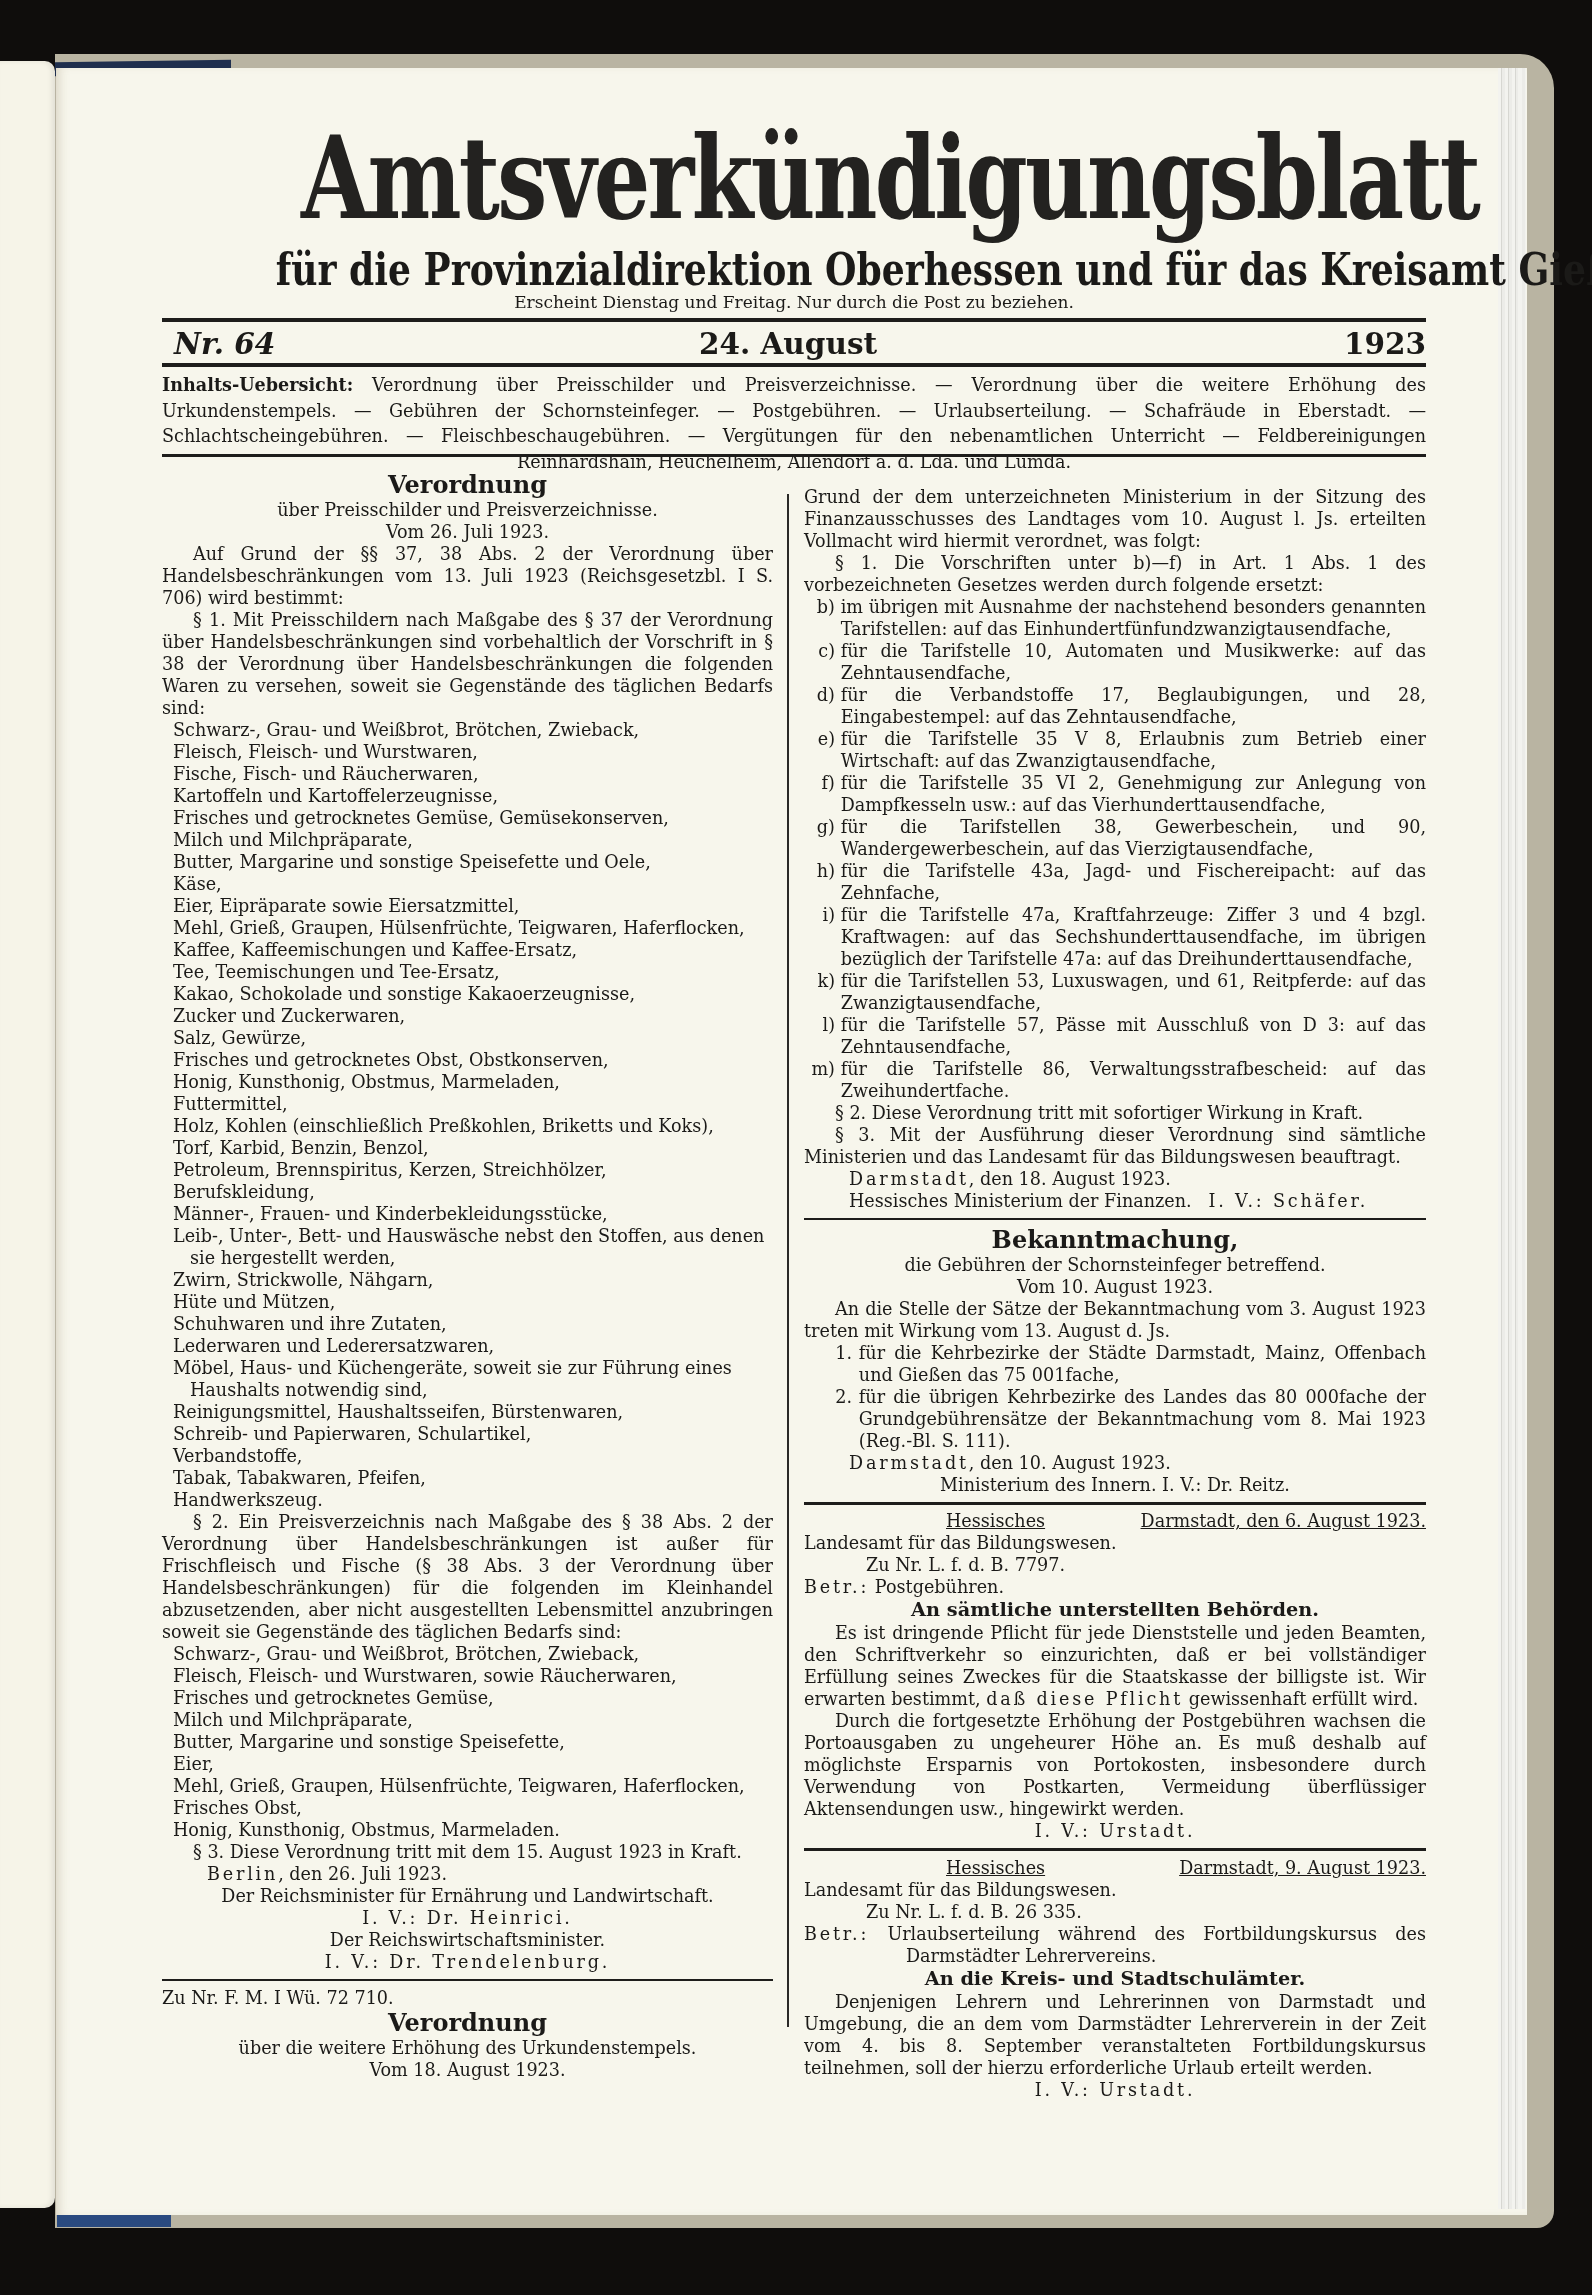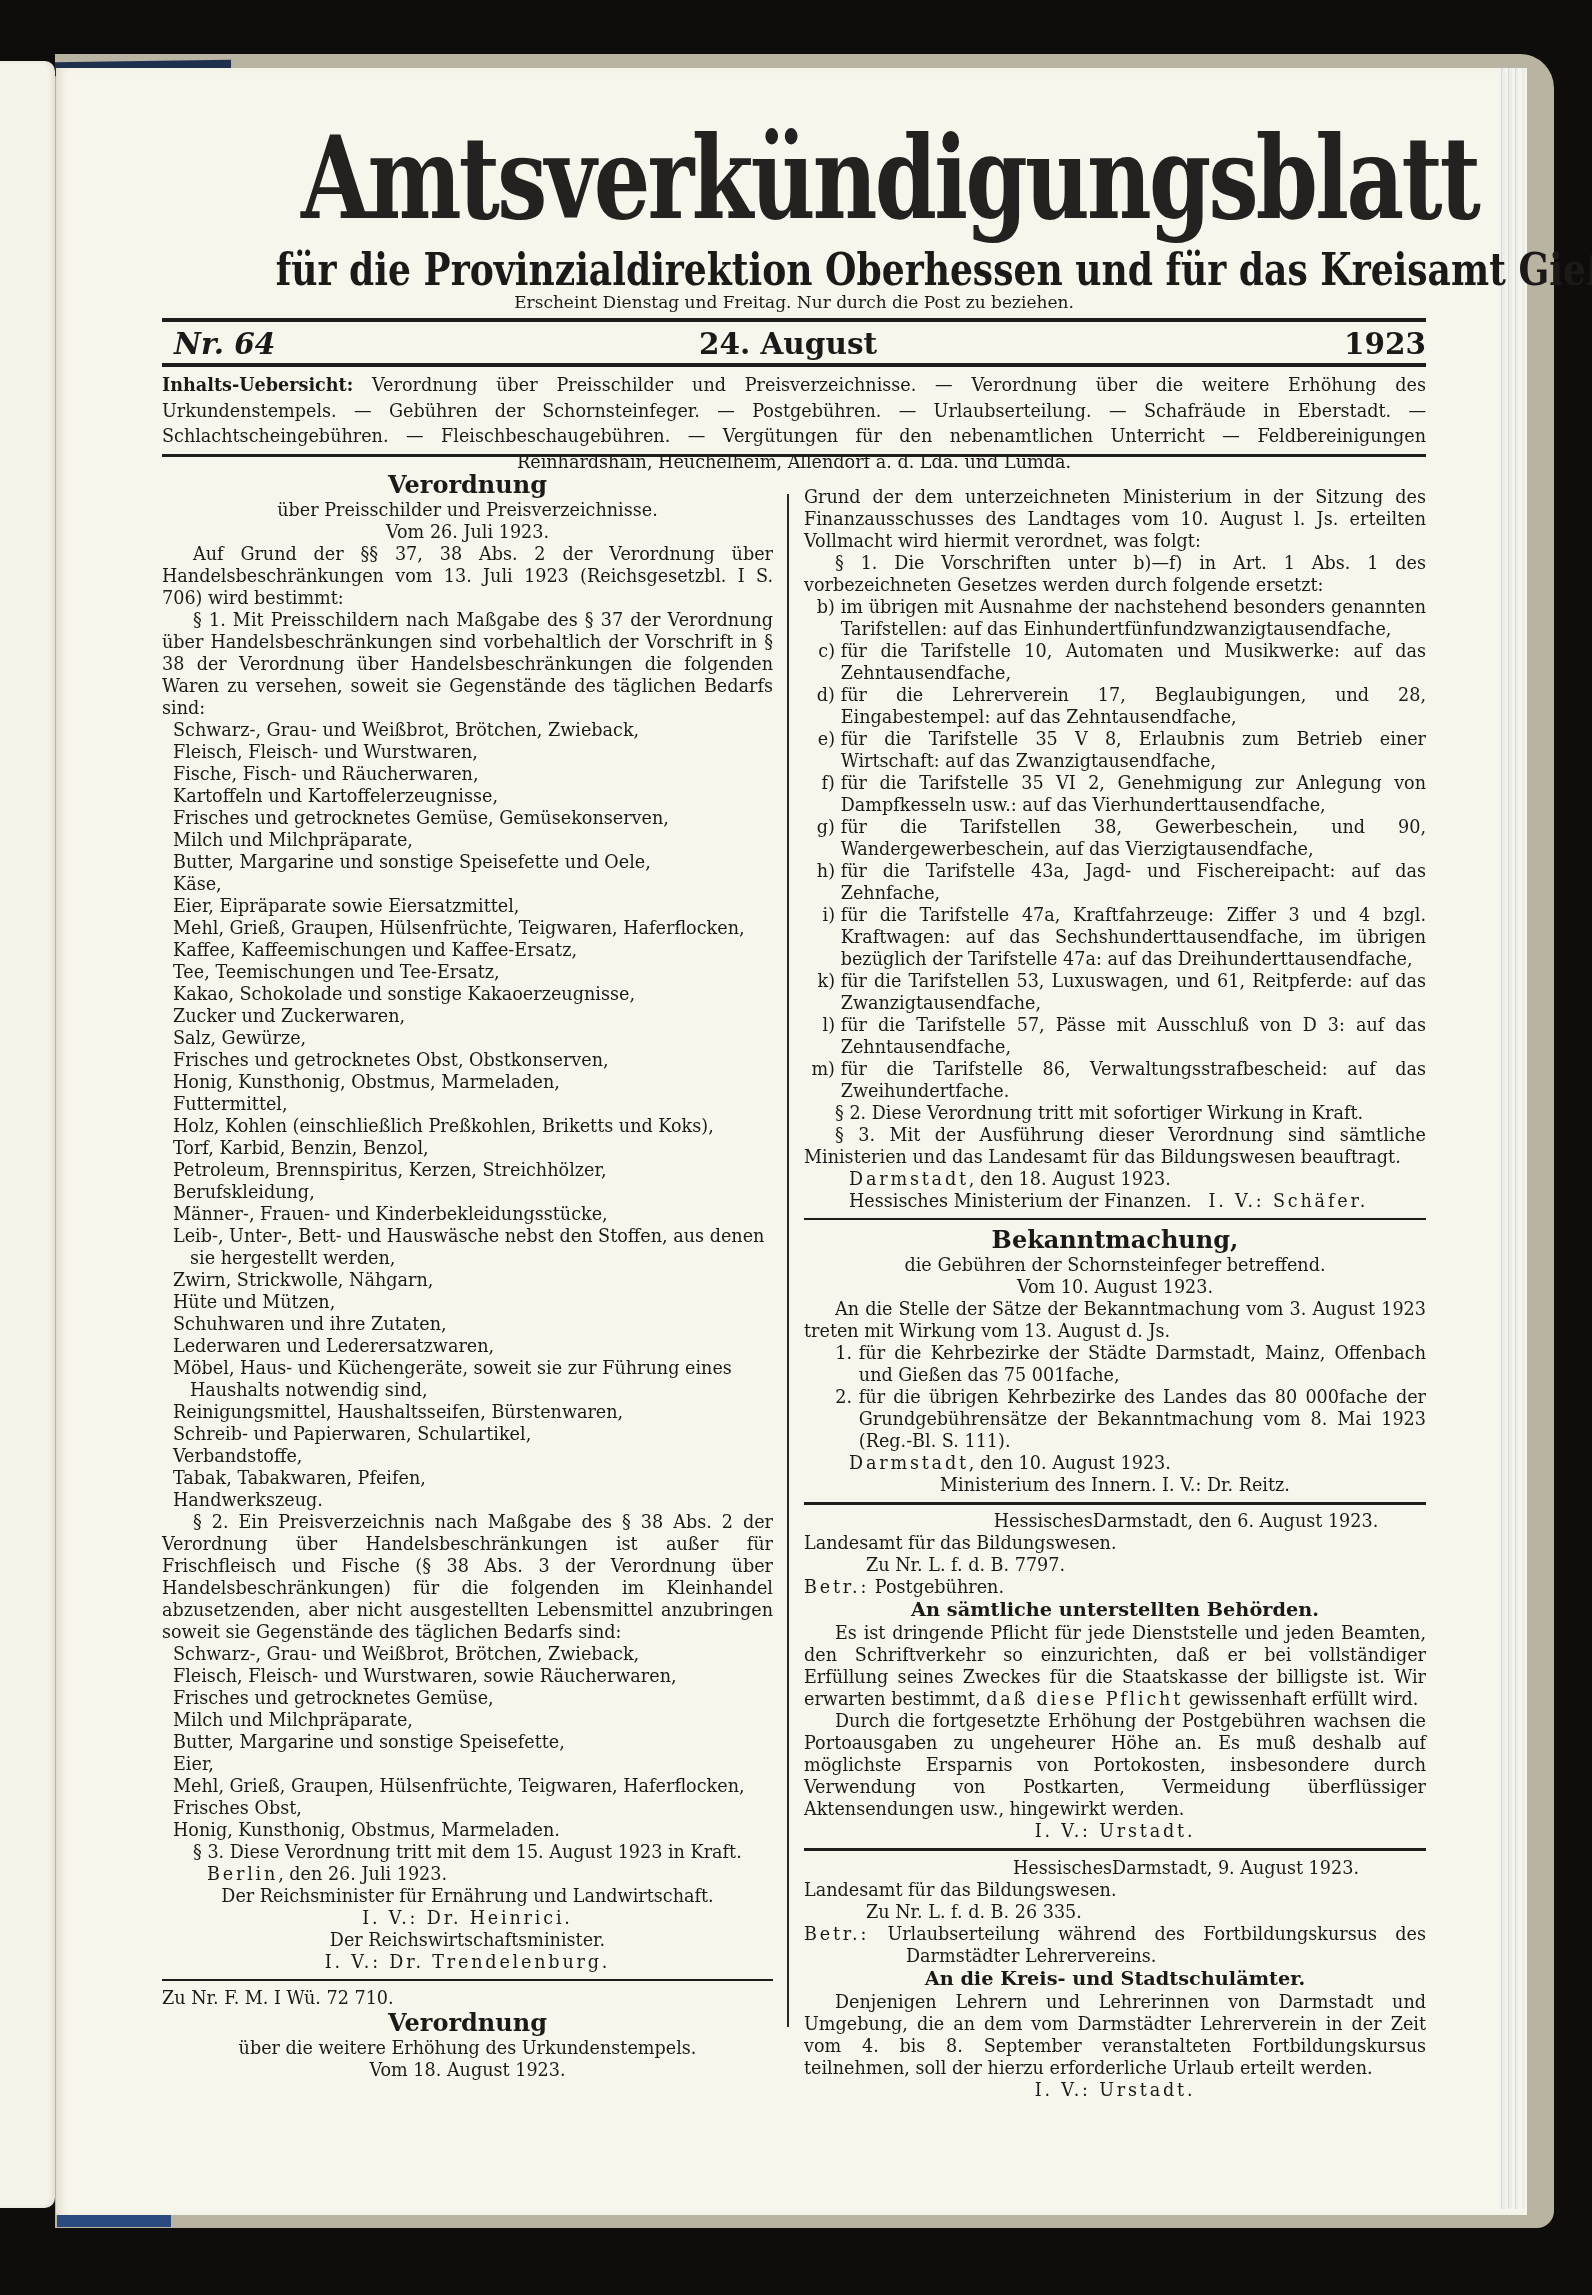--- a/index.html
+++ b/index.html
@@ -76,21 +76,21 @@
   .center { text-align: center; }
   .p { text-align: justify; text-indent: 31px; }
   .item-hang { padding-left: 28px; text-indent: -17px; }
   .li-letter { display: flex; }
   .li-letter .lab { width: 31px; text-align: right; padding-right: 5.7px; flex: none; }
   .li-letter .txt { flex: 1; text-align: justify; }
   .sig { text-align: center; }
   .spaced { letter-spacing: 2.8px; }
   .place { padding-left: 45px; }
   .sep { height: 2.8px; background: #1e1d1b; margin: 5.7px 0 5.7px 0; }
-  .row-split { display: flex; justify-content: center; }
+  .row-split { display: flex; justify-content: space-between; text-decoration: underline; }
   .row-split .l { padding-left: 142px; }
   .subhead { text-align: center; font-weight: bold; font-size: 19.3px; line-height: 24px; }
   .indent1 { padding-left: 62px; }
   .num-item { display: flex; }
   .num-item .lab { width: 48px; text-align: right; padding-right: 6.8px; flex: none; }
   .num-item .txt { flex: 1; text-align: justify; }
 </style>
 </head>
 <body>
 
@@ -195,21 +195,21 @@
     <div class="li-letter">
         <span class="lab">b)</span>
         <span class="txt">im übrigen mit Ausnahme der nachstehend besonders genannten Tarifstellen: auf das Einhundertfünfundzwanzigtausendfache,</span>
       </div>
     <div class="li-letter">
         <span class="lab">c)</span>
         <span class="txt">für die Tarifstelle 10, Automaten und Musikwerke: auf das Zehntausendfache,</span>
       </div>
     <div class="li-letter">
         <span class="lab">d)</span>
-        <span class="txt">für die Lehrerverein 17, Beglaubigungen, und 28, Eingabestempel: auf das Zehntausendfache,</span>
+        <span class="txt">für die Verbandstoffe 17, Beglaubigungen, und 28, Eingabestempel: auf das Zehntausendfache,</span>
       </div>
     <div class="li-letter">
         <span class="lab">e)</span>
         <span class="txt">für die Tarifstelle 35 V 8, Erlaubnis zum Betrieb einer Wirtschaft: auf das Zwanzigtausendfache,</span>
       </div>
     <div class="li-letter">
         <span class="lab">f)</span>
         <span class="txt">für die Tarifstelle 35 VI 2, Genehmigung zur Anlegung von Dampfkesseln usw.: auf das Vierhunderttausendfache,</span>
       </div>
     <div class="li-letter">

